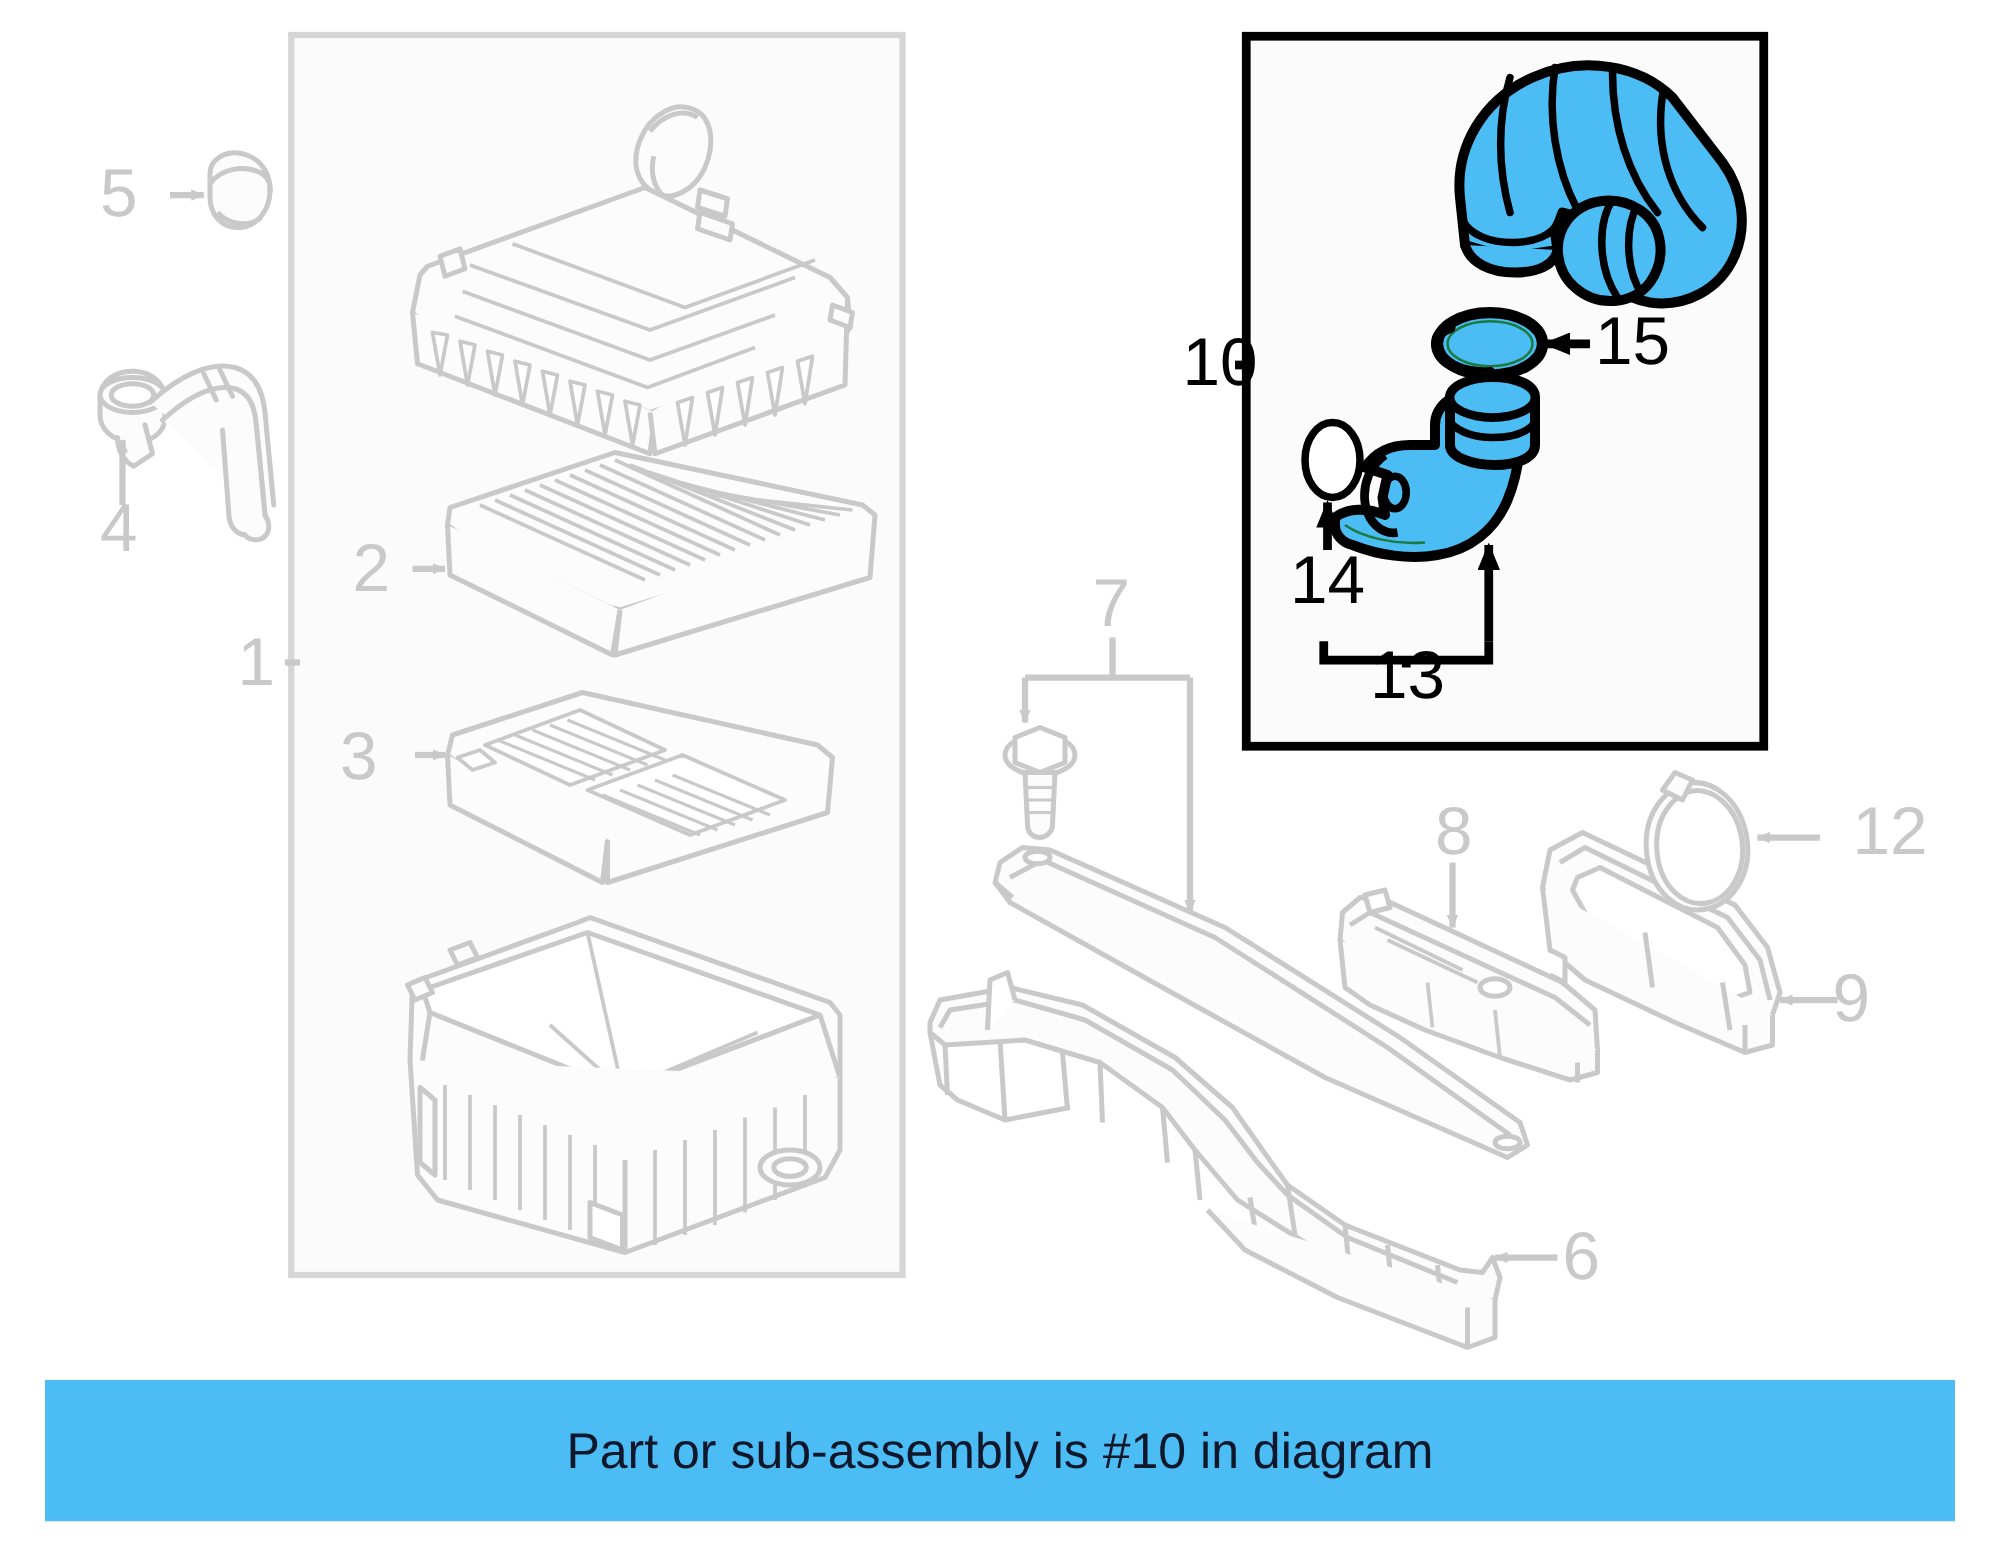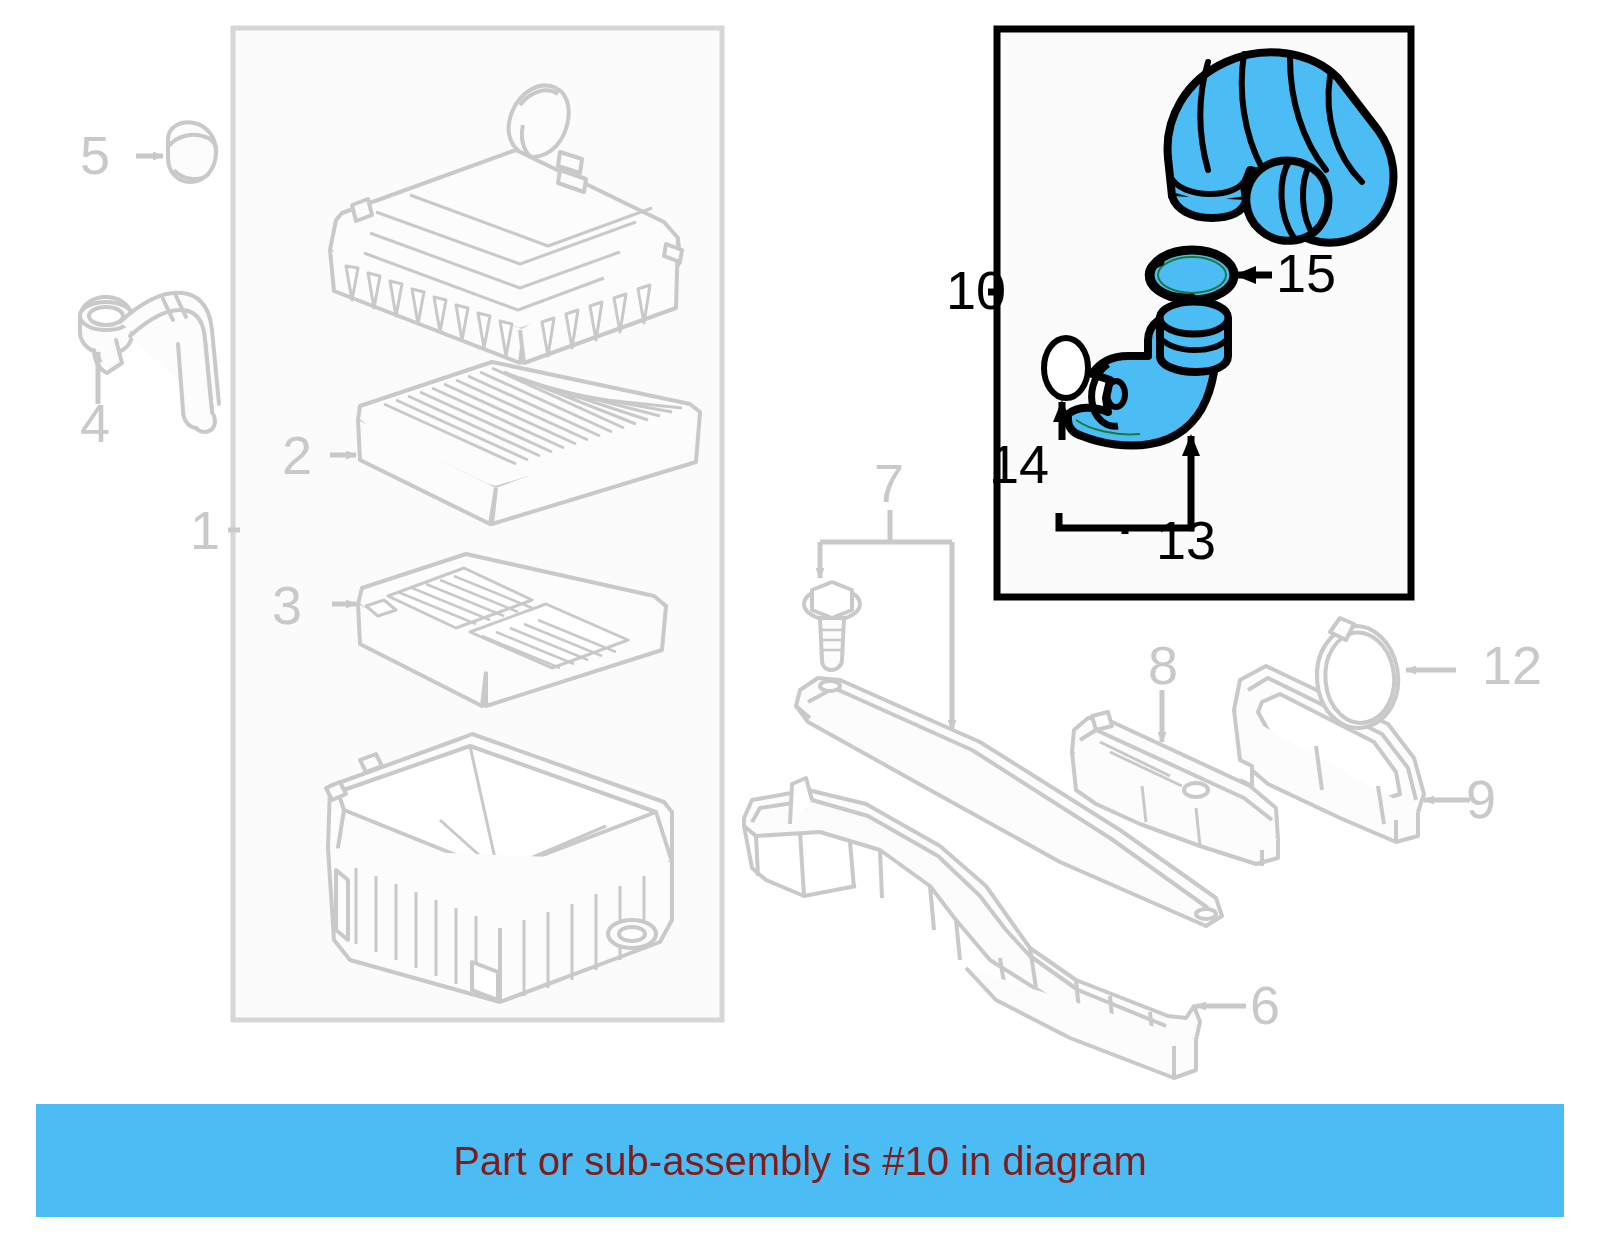--- a/index.html
+++ b/index.html
@@ -47,21 +47,21 @@
     top: 1104px;
     width: 1528px;
     height: 113px;
     background: #4cbcf4;
     display: flex;
     flex-direction: column;
     align-items: center;
     justify-content: center;
   }
   #banner .banner-line {
-    color: #7f1d1d;
+    color: #0f172a;
     font-family: "Liberation Sans", sans-serif;
     font-size: 40px;
     line-height: 48px;
     text-align: center;
     white-space: nowrap;
   }
 </style>
 </head>
 <body>
 
@@ -407,20 +407,20 @@
   <div class="callout dim" style="left:282px; top:428px;">2</div>
   <div class="callout dim" style="left:272px; top:578px;">3</div>
   <div class="callout dim" style="left:874px; top:456px;">7</div>
   <div class="callout dim" style="left:1148px; top:638px;">8</div>
   <div class="callout dim" style="left:1442px; top:638px;margin-left:40px;">12</div>
   <div class="callout dim" style="left:1466px; top:772px;">9</div>
   <div class="callout dim" style="left:1250px; top:978px;">6</div>
 
   <div class="callout hot" style="left:918px; top:263px;margin-left:28px;">10</div>
   <div class="callout hot" style="left:1276px; top:246px;">15</div>
-  <div class="callout hot" style="left:989px; top:437px;">14</div>
-  <div class="callout hot" style="left:1156px; top:513px;">13</div>
+  <div class="callout hot" style="left:1032px; top:437px;">14</div>
+  <div class="callout hot" style="left:1096px; top:513px;">13</div>
 
   <div id="banner">
     <div class="banner-line">Part or sub-assembly is #10 in diagram</div>
   </div>
 
 </div>
 
 </body></html>

